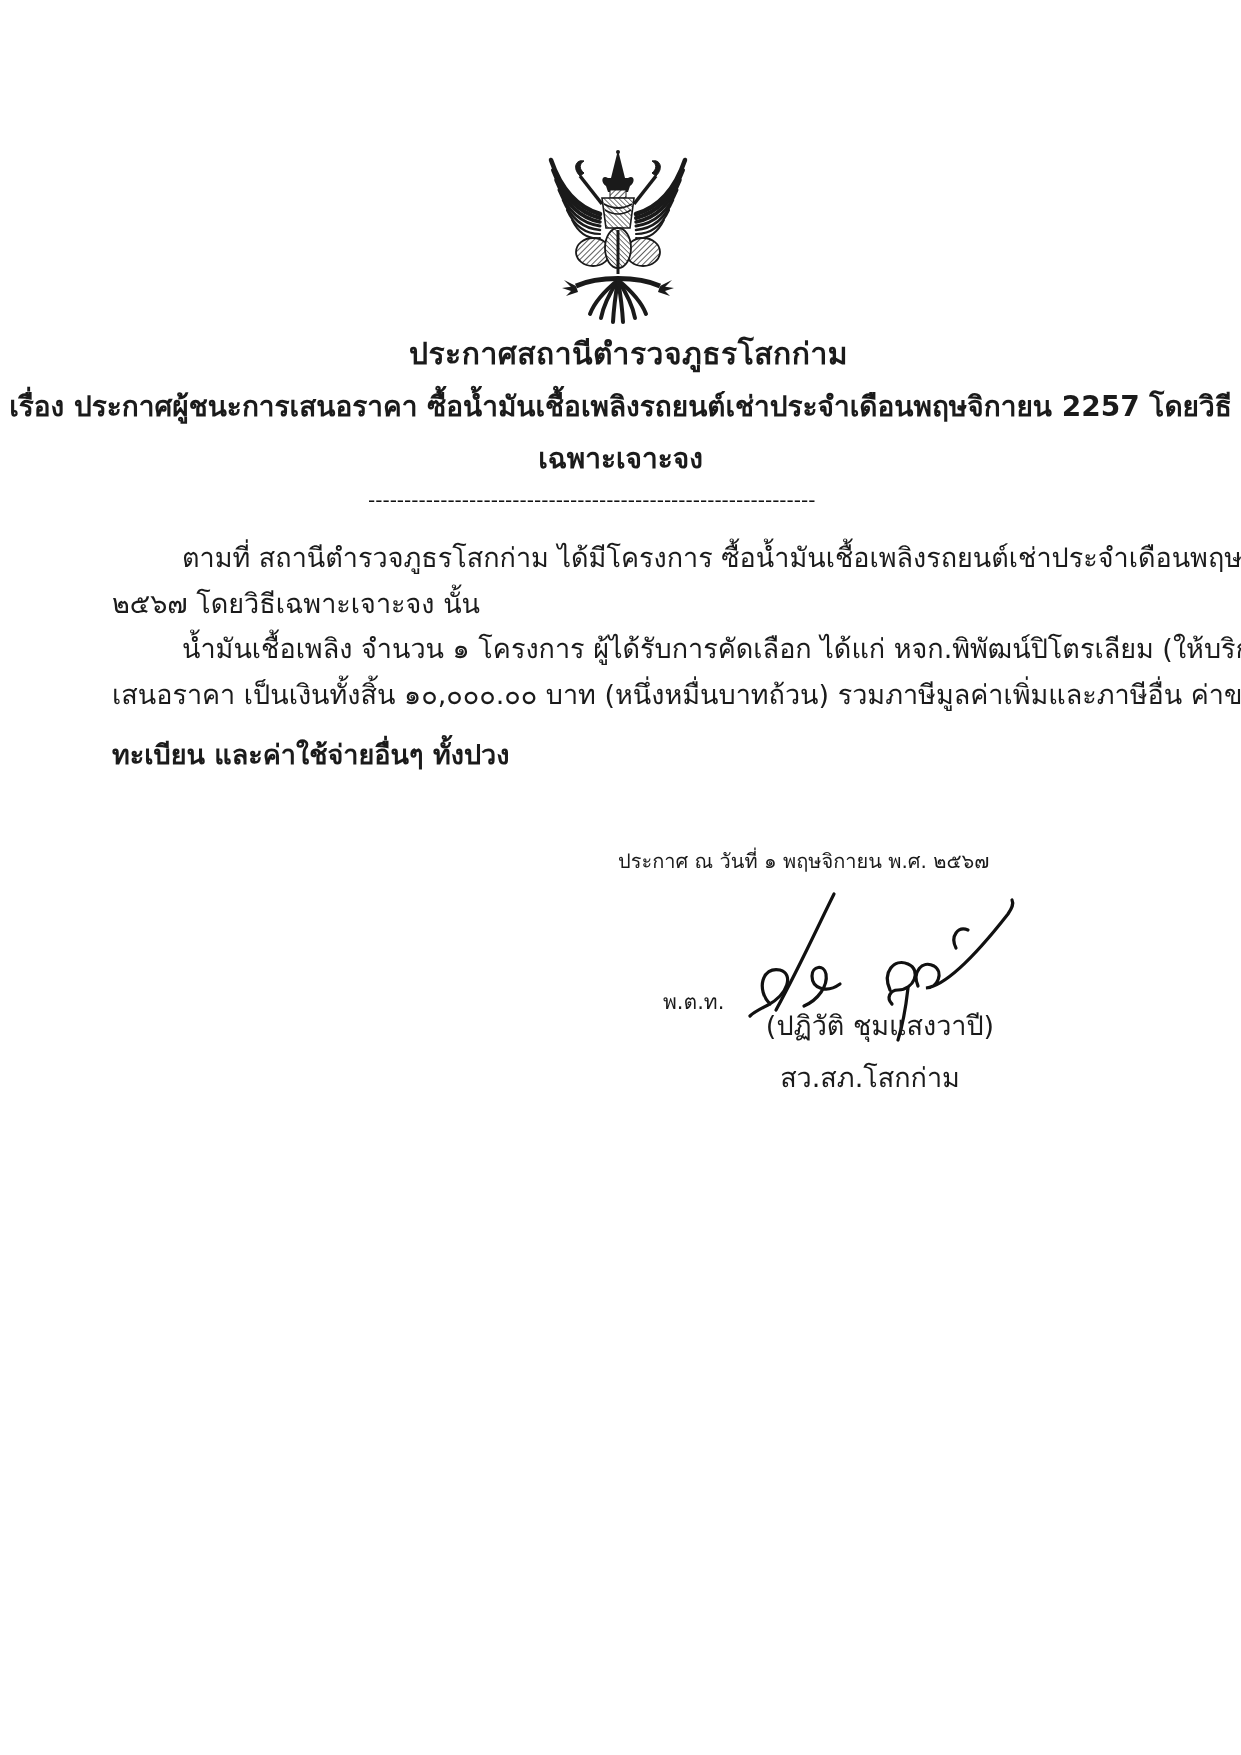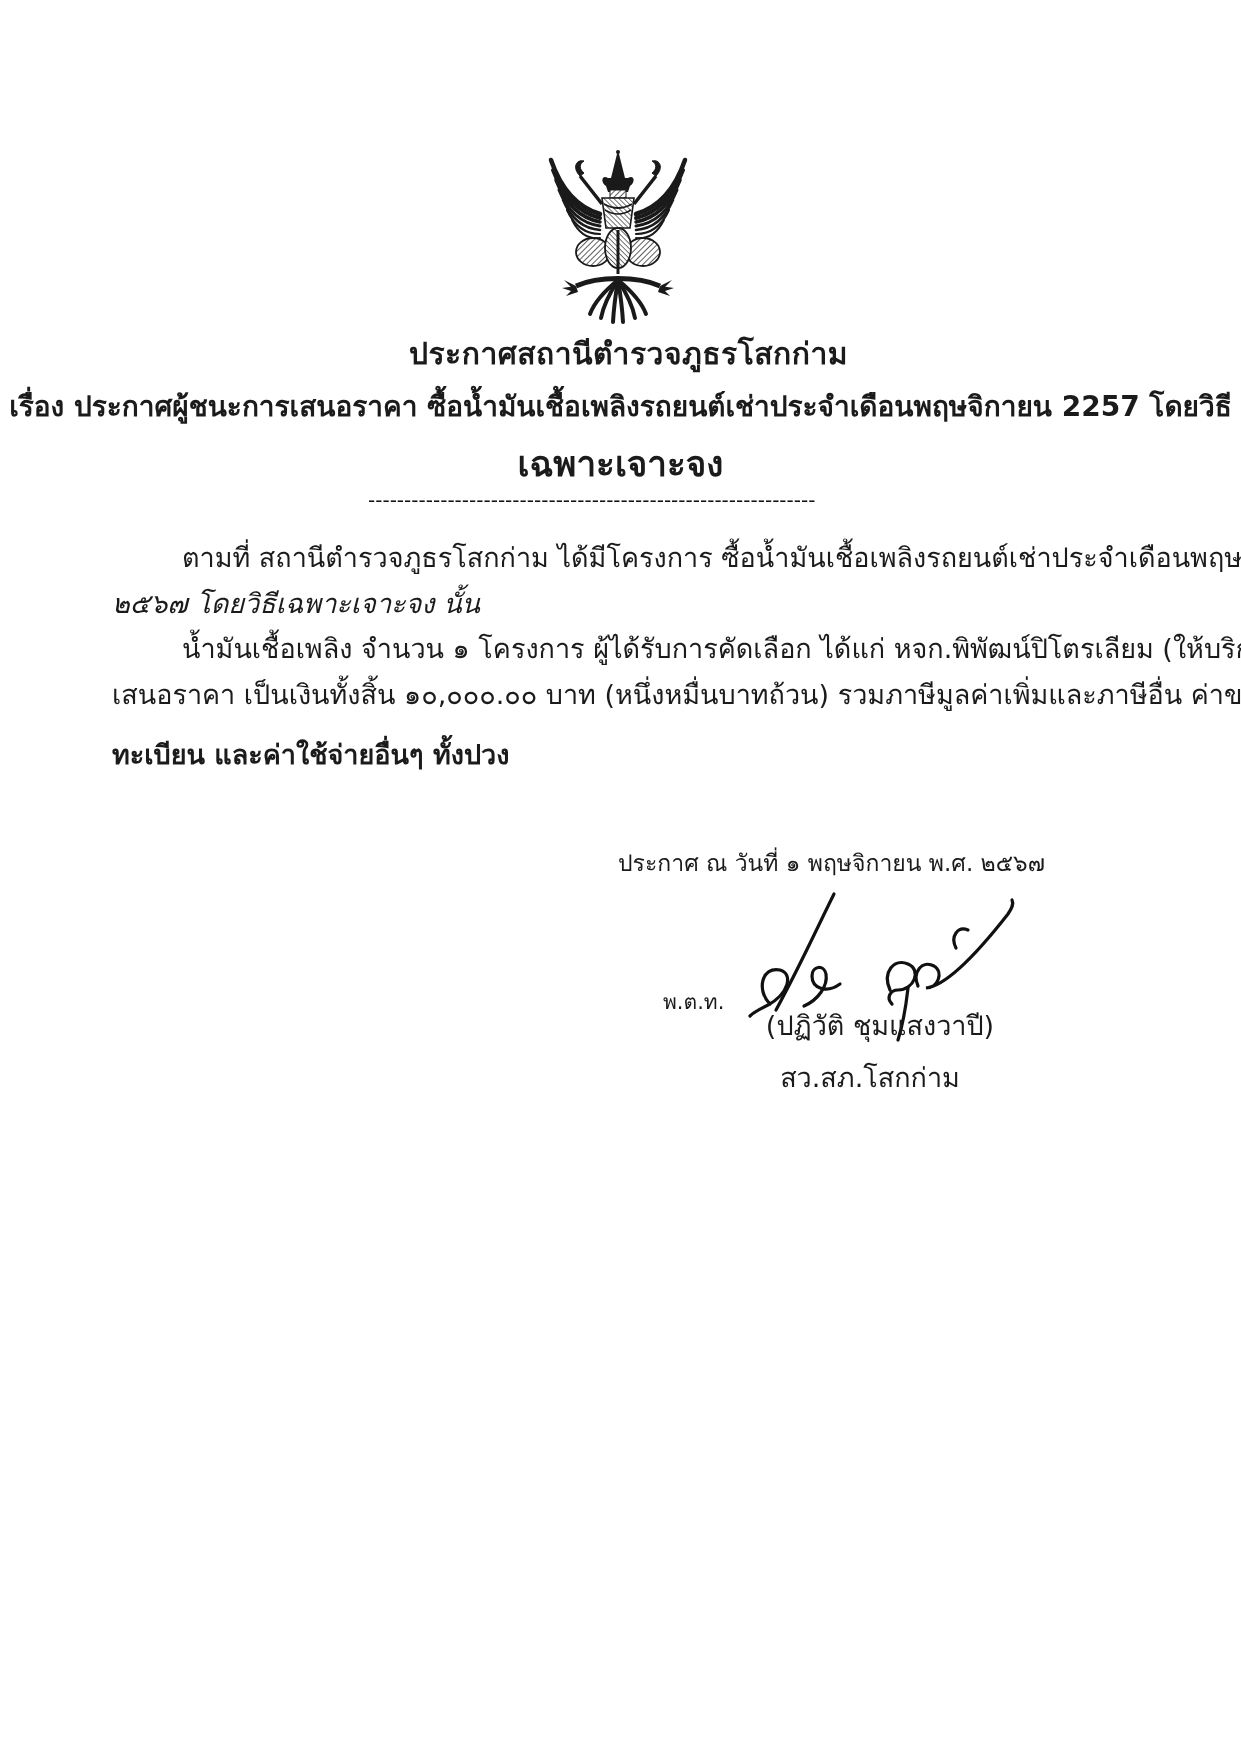--- a/index.html
+++ b/index.html
@@ -26,21 +26,21 @@
     letter-spacing: 0.5px;
     padding-left: 8px;
   }
   .doc-subject1 {
     top: 384px;
     font-size: 28px;
     font-weight: bold;
   }
   .doc-subject2 {
     top: 436px;
-    font-size: 35px;
+    font-size: 28px;
     font-weight: bold;
   }
   .divider {
     top: 488px;
     left: 368px;
     width: 448px;
     font-size: 20px;
     letter-spacing: 0;
     white-space: nowrap;
     overflow: hidden;
@@ -48,28 +48,28 @@
     color: #111;
   }
   .body-line {
     left: 112px;
     width: 1030px;
     font-size: 27px;
     white-space: nowrap;
   }
   .indented { padding-left: 70px; }
   .line1 { top: 536px; }
-  .line2 { top: 582px; font-style: italic; }
+  .line2 { top: 582px; }
   .line3 { top: 627px; }
   .line4 { top: 673px; }
   .line5 { top: 733px; font-weight: bold; }
   .date-line {
     top: 845px;
     left: 618px;
-    font-size: 23px;
+    font-size: 20px;
     white-space: nowrap;
     text-align: right;
   }
   .rank {
     top: 985px;
     left: 663px;
     font-size: 21px;
     white-space: nowrap;
   }
   .signer-name {

